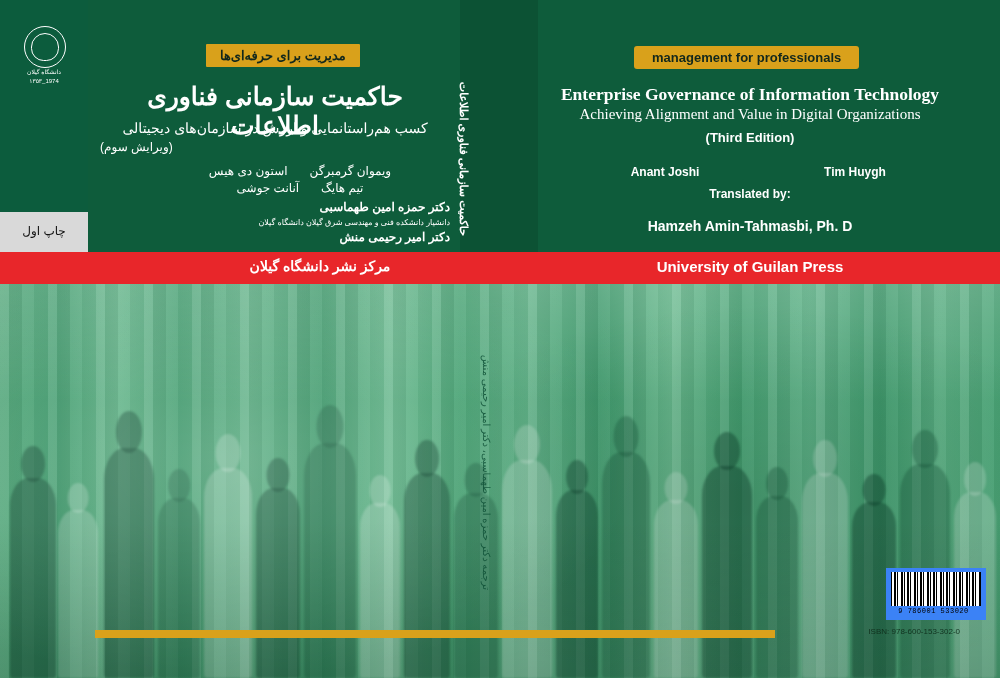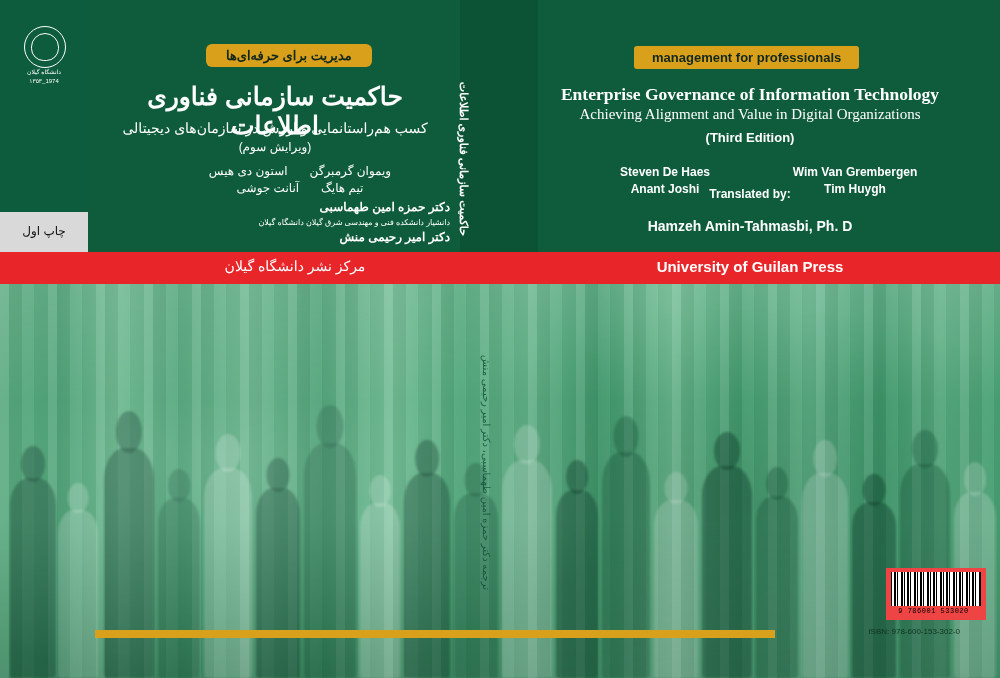--- a/index.html
+++ b/index.html
@@ -174,22 +174,22 @@
   }
 
   
   .fa-badge {
     position: absolute;
     left: 206px; top: 44px;
     background: #d9a11b;
     color: #13281c;
     font-size: 13px;
     font-weight: bold;
-    padding: 4px 20px;
-    border-radius: 6px;
+    padding: 4px 14px;
+    border-radius: 1px;
     direction: rtl;
   }
   .fa-title {
     position: absolute;
     left: 100px; top: 82px;
     width: 350px;
     text-align: center;
     color: #ffffff;
     font-size: 25px;
     font-weight: bold;
@@ -201,21 +201,21 @@
     width: 350px;
     text-align: center;
     color: #ffffff;
     font-size: 14px;
     direction: rtl;
   }
   .fa-edition {
     position: absolute;
     left: 100px; top: 140px;
     width: 350px;
-    text-align: center;
+    text-align: left;
     color: #ffffff;
     font-size: 12px;
     direction: rtl;
   }
   .fa-authors {
     position: absolute;
     left: 150px; top: 163px;
     width: 300px;
     color: #ffffff;
     font-size: 12px;
@@ -235,26 +235,26 @@
     text-align: right;
     color: #ffffff;
     direction: rtl;
     line-height: 15px;
   }
   .fa-trans .t1 { font-size: 12px; font-weight: bold; }
   .fa-trans .t2 { font-size: 8px; }
   .fa-trans .t3 { font-size: 12px; font-weight: bold; }
   .fa-press {
     position: absolute;
-    left: 150px; top: 258px;
+    left: 175px; top: 258px;
     width: 290px;
     text-align: center;
     color: #ffffff;
     font-size: 14px;
-    font-weight: normal;
+    font-weight: bold;
     direction: rtl;
   }
 
   
   .spine-text-fa {
     position: absolute;
     left: 470px; top: 36px;
     width: 200px;
     color: #ffffff;
     font-size: 11px;
@@ -366,21 +366,21 @@
     color: #ffffff;
     font-size: 15px;
     font-weight: bold;
   }
 
   
   .barcode-box {
     position: absolute;
     left: 886px; top: 568px;
     width: 100px; height: 52px;
-    background: #ef4444;
+    background: #3b82f6;
     padding: 4px 10px 2px 5px;
     box-sizing: border-box;
   }
   .barcode-bars {
     width: 90px; height: 34px;
     background: repeating-linear-gradient(
       to right,
       #000 0px, #000 1px, #fff 1px, #fff 3px,
       #000 3px, #000 5px, #fff 5px, #fff 6px,
       #000 6px, #000 7px, #fff 7px, #fff 10px,
@@ -477,24 +477,20 @@
     <div class="t3">دکتر امیر رحیمی منش</div>
   </div>
   <div class="fa-press">مرکز نشر دانشگاه گیلان</div>
 
   <div class="en-badge">management for professionals</div>
   <div class="en-title">Enterprise Governance of Information Technology</div>
   <div class="en-sub">Achieving Alignment and Value in Digital Organizations</div>
   <div class="en-edition">(Third Edition)</div>
   <div class="en-authors">
     <div class="row">
-      <span>Steven De Haes</span>
-      <span>Wim Van Grembergen</span>
-    </div>
-    <div class="row">
       <span>Anant Joshi</span>
       <span>Tim Huygh</span>
     </div>
   </div>
   <div class="en-trans-label">Translated by:</div>
   <div class="en-translators">
     <div>Hamzeh Amin-Tahmasbi, Ph. D</div>
   </div>
   <div class="en-press">University of Guilan Press</div>
 

